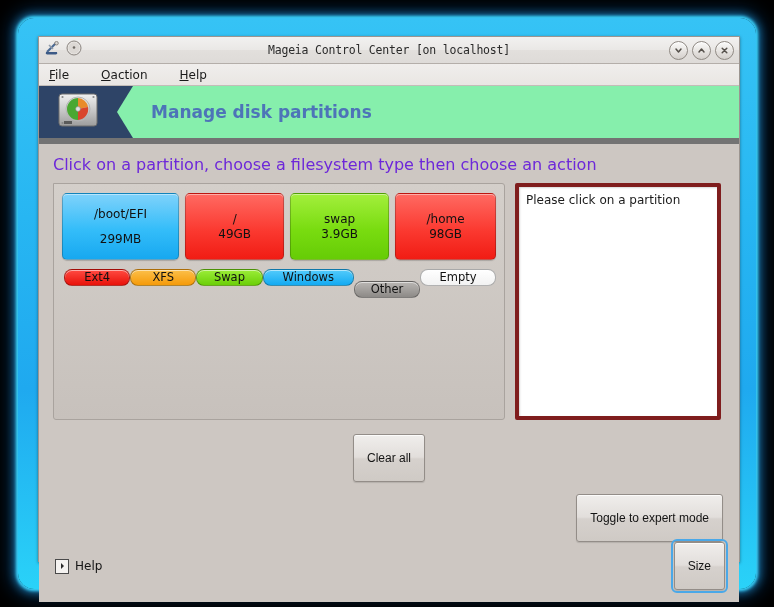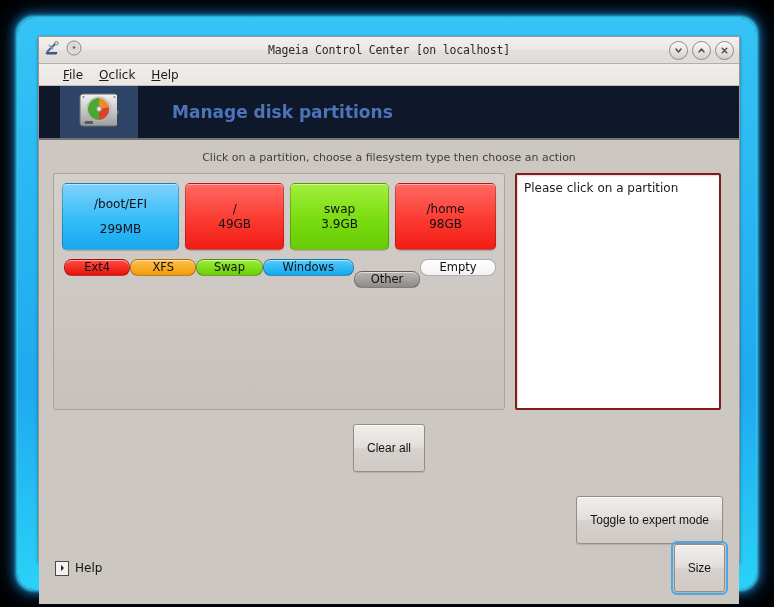--- a/index.html
+++ b/index.html
@@ -95,40 +95,39 @@
   }
   .tb-btn svg { display: block; }
 
   
   .menubar {
     height: 21px;
     background: linear-gradient(180deg, #f0eeec 0%, #e9e6e3 100%);
     border-bottom: 1px solid #c3bdb8;
     display: flex;
     align-items: center;
-    padding-left: 24px;
-    gap: 16px;
+    padding-left: 10px;
+    gap: 32px;
     flex: 0 0 auto;
   }
   .menuitem {
     font-size: 12px;
     color: #1a1a1a;
   }
   .menuitem u { text-decoration: underline; }
 
   
   .banner {
     height: 52px;
-    background: #0f172a;
+    background: #86efac;
     display: flex;
     align-items: center;
     position: relative;
     flex: 0 0 auto;
-    border-bottom: 2px solid #737373;
-    padding-left: 21px;
+    border-bottom: 6px solid #737373;
   }
   .banner-badge {
     width: 78px;
     height: 52px;
     background: #2e4467;
     position: relative;
     display: flex;
     align-items: center;
     justify-content: center;
     flex: 0 0 auto;
@@ -153,23 +152,22 @@
   
   .body {
     flex: 1 1 auto;
     background: #cdc7c2;
     display: flex;
     flex-direction: column;
     position: relative;
     padding: 0 14px;
   }
   .hint {
-    text-align: center;
-    font-size: 11px;
-    color: #404040;
+    font-size: 16px;
+    color: #6d28d9;
     padding: 11px 0 9px 0;
   }
 
   
   .tabstrip {
     display: flex;
     align-items: flex-end;
     height: 21px;
     padding-left: 3px;
     position: relative;
@@ -205,21 +203,21 @@
     width: 452px;
     background: linear-gradient(180deg, #d4cfca 0%, #c7c1bc 100%);
     border: 1px solid #a9a39e;
     border-radius: 0 3px 3px 3px;
     padding: 9px 8px 10px 8px;
     box-sizing: border-box;
   }
   .right-panel {
     width: 206px;
     background: #ffffff;
-    border: 2px solid #7f1d1d;
+    border: 4px solid #7f1d1d;
     border-radius: 2px;
     box-shadow: inset 1px 1px 2px rgba(0,0,0,0.16);
     padding: 6px 7px;
     box-sizing: border-box;
     font-size: 12px;
     color: #1b1b1b;
     height: 237px;
   }
 
   
@@ -309,21 +307,21 @@
     border-radius: 3px;
   }
   .row-clear {
     display: flex;
     justify-content: center;
     margin-top: 14px;
   }
   .row-expert {
     display: flex;
     justify-content: flex-end;
-    margin-top: 24px;
+    margin-top: 12px;
     padding-right: 2px;
   }
   .row-bottom {
     display: flex;
     align-items: center;
     margin-top: auto;
     padding-bottom: 12px;
     padding-left: 2px;
   }
   .help-link {
@@ -387,21 +385,21 @@
         <span class="tb-btn">
           <svg width="9" height="9" viewBox="0 0 9 9">
             <path d="M2.2 2.2 L6.8 6.8 M6.8 2.2 L2.2 6.8" stroke="#55504b" stroke-width="1.5" stroke-linecap="round"></path>
           </svg>
         </span>
       </div>
     </div>
 
     <div class="menubar">
       <span class="menuitem"><u>F</u><span>ile</span></span>
-      <span class="menuitem"><u>O</u><span>click</span></span>
+      <span class="menuitem"><u>O</u><span>action</span></span>
       <span class="menuitem"><u>H</u><span>elp</span></span>
     </div>
 
     <div class="banner">
       <div class="banner-badge">
         <span>
           <svg width="44" height="40" viewBox="0 0 44 40">
             <defs>
               <linearGradient id="hdg" x1="0" y1="0" x2="0" y2="1">
                 <stop offset="0" stop-color="#f1f1f1"></stop>

